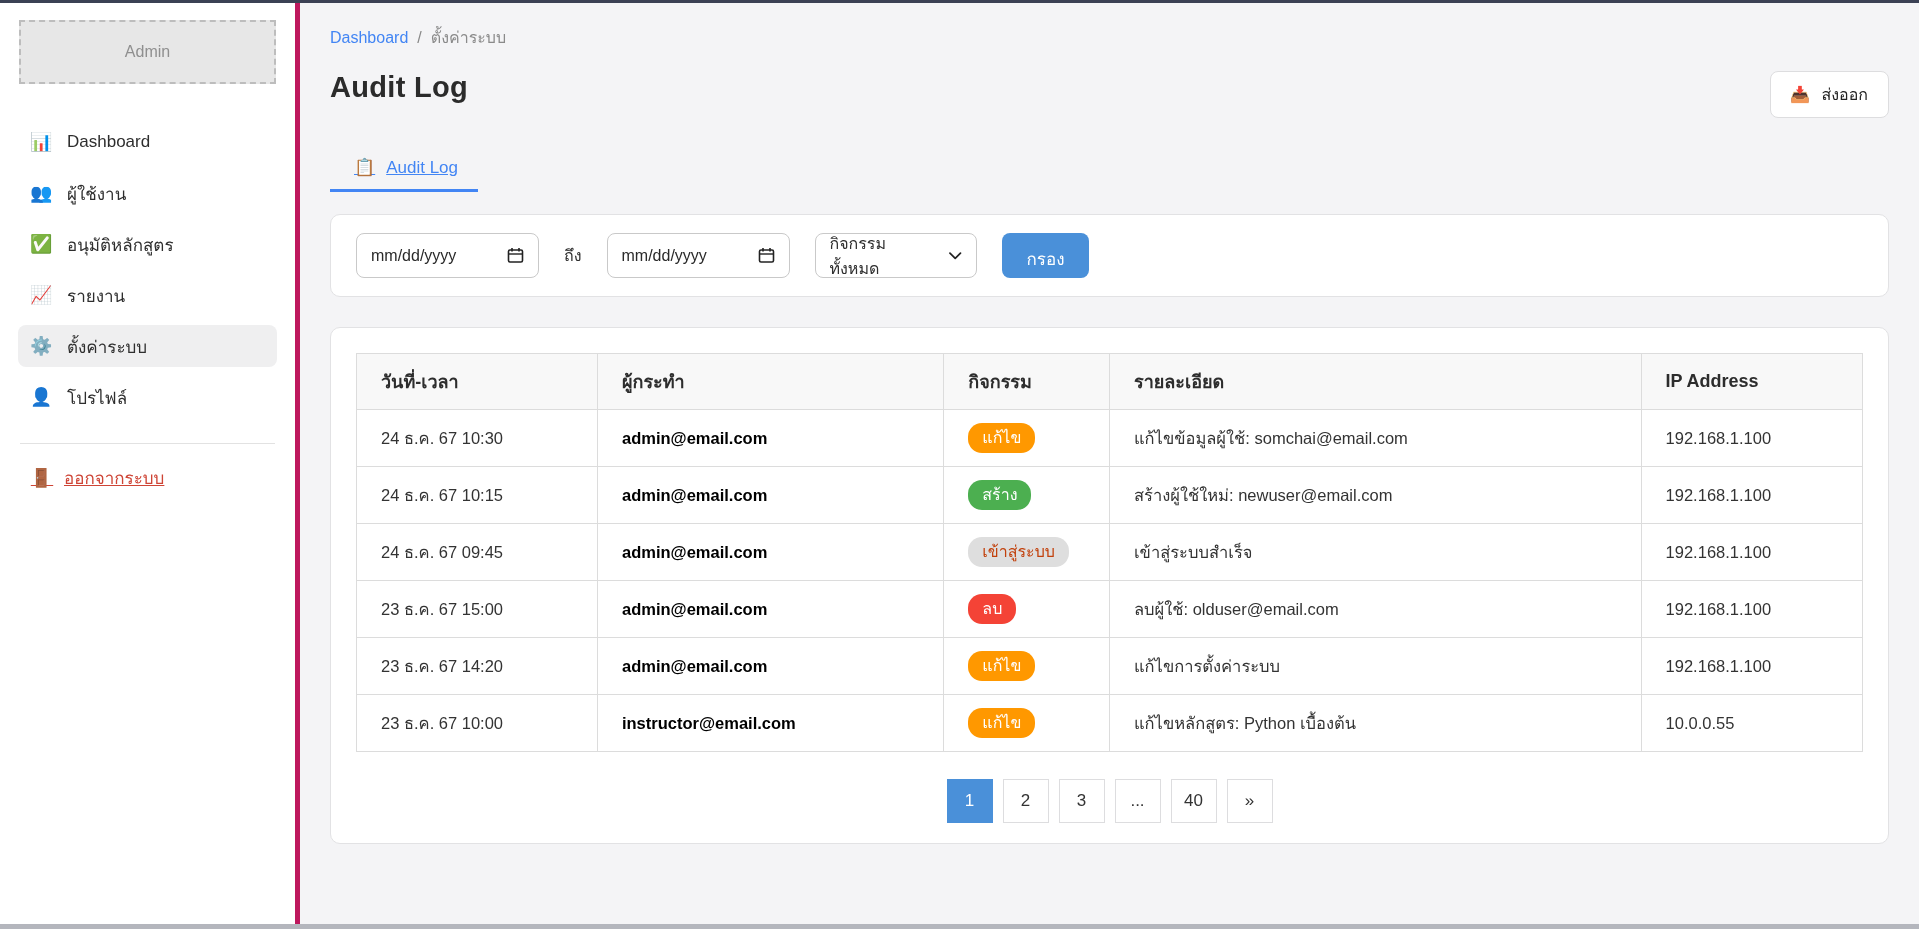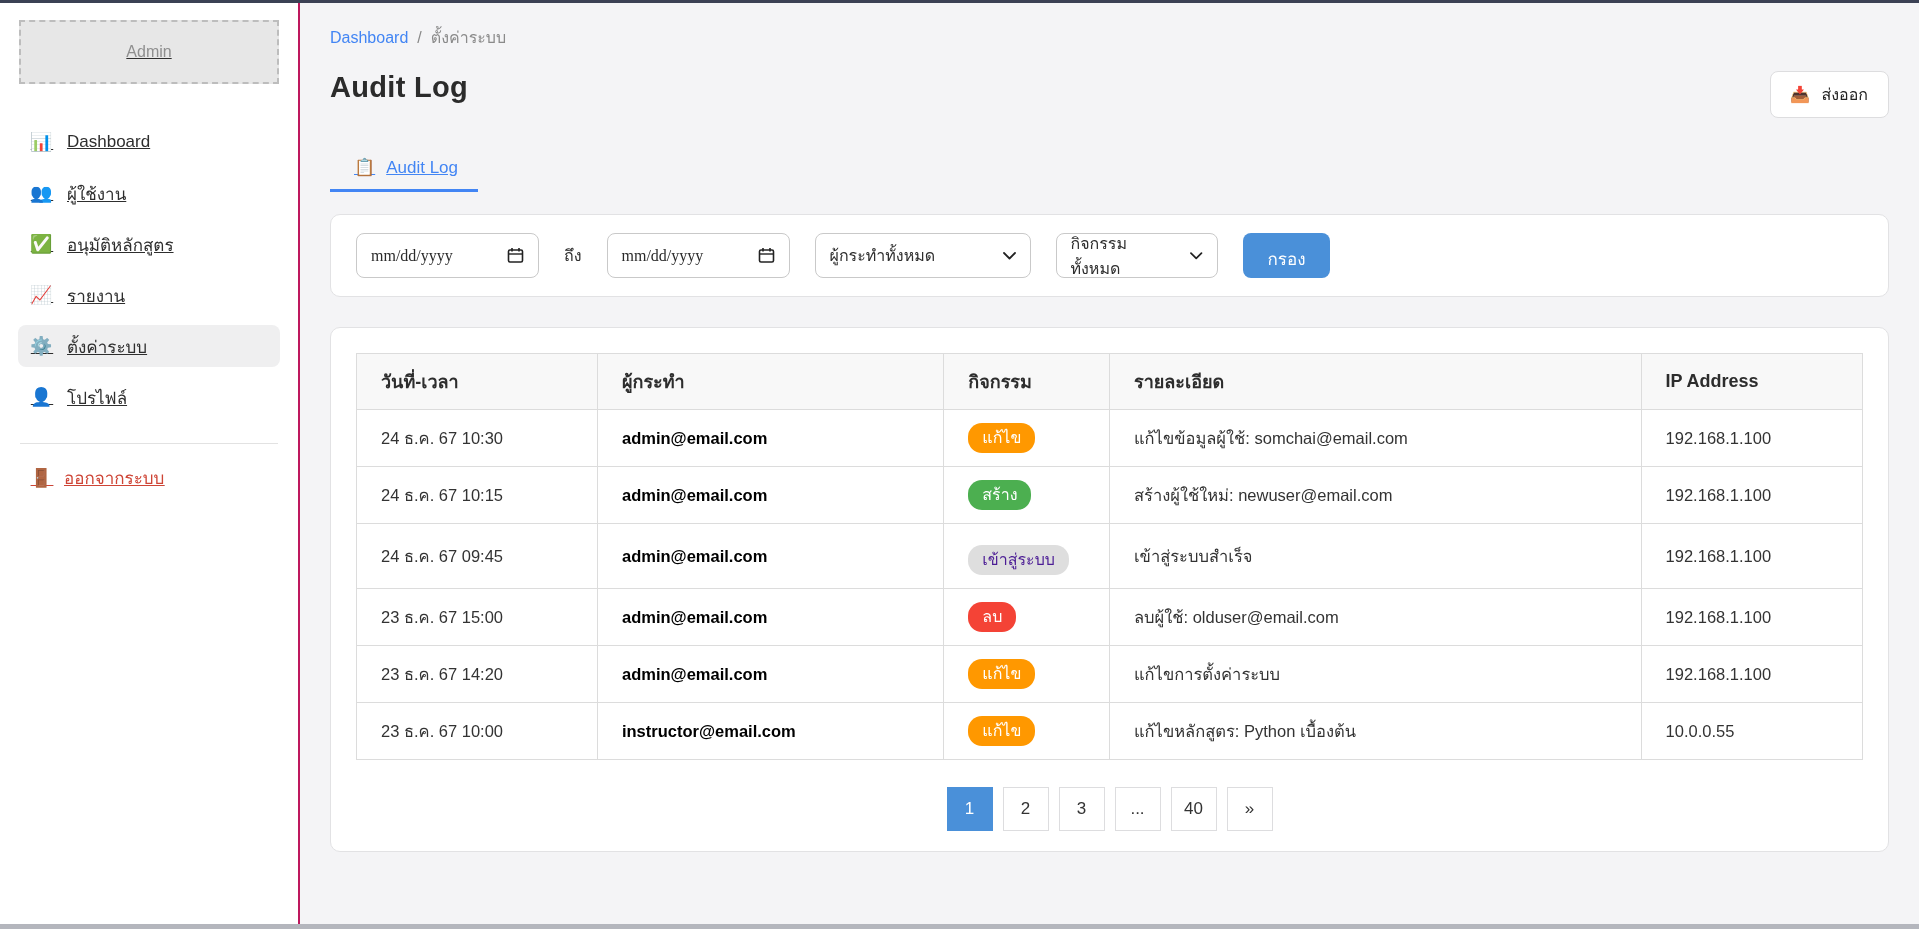--- a/index.html
+++ b/index.html
@@ -12,22 +12,22 @@
     overflow: hidden;
     position: relative;
   }
   .topbar { height: 3px; background: #3b4154; }
   .bottom-edge { position: absolute; left: 0; bottom: 0; width: 100%; height: 5px; background: #b4b6bd; }
   .app { display: flex; height: 921px; }
 
   
   .sidebar {
     width: 300px; background: #ffffff;
-    border-right: 2px solid #be185d;
-    flex-shrink: 0; display: flex; flex-direction: column; text-decoration: underline;
+    border-right: 5px solid #be185d;
+    flex-shrink: 0; display: flex; flex-direction: column;
   }
   .brand {
     margin: 17px 19px 0; height: 64px;
     background: #e7e7e7; border: 2px dashed #bdbdbd;
     display: flex; align-items: center; justify-content: center;
     color: #8f8f8f; font-size: 16px;
   }
   .nav { margin-top: 37px; padding: 0 18px; }
   .nav-item {
     display: flex; align-items: center; gap: 13px;
@@ -66,21 +66,21 @@
   
   .filter-card {
     margin-top: 22px; background: #fff;
     border: 1px solid #e2e2e4; border-radius: 10px;
     padding: 18px 25px; display: flex; align-items: center; gap: 25px;
   }
   .date-input {
     width: 183px; height: 45px;
     border: 1px solid #c9c9c9; border-radius: 8px;
     display: flex; align-items: center; justify-content: space-between;
-    padding: 0 14px; font-size: 16px; color: #2a2a2a; cursor: text; background: #fff; font-family: Liberation Serif, serif;
+    padding: 0 14px; font-size: 16px; color: #2a2a2a; cursor: text; background: #fff;
   }
   .to-label { font-size: 16px; color: #2e2e2e; }
   .select-box {
     height: 45px; border: 1px solid #c9c9c9; border-radius: 8px;
     display: flex; align-items: center; justify-content: space-between; gap: 18px;
     padding: 0 14px; font-size: 16px; background: #fff; cursor: pointer;
   }
   .select-actor { width: 216px; }
   .select-activity { width: 162px; }
   .filter-btn {
@@ -96,21 +96,21 @@
     padding: 25px 25px 20px;
   }
   table { width: 100%; border-collapse: collapse; font-size: 16.5px; }
   th, td { border: 1px solid #dcdcdc; text-align: left; padding: 13px 24px; color: #333; }
   th { background: #f8f8f8; font-weight: bold; font-size: 18px; color: #2d2d2d; }
   td.cell-actor { font-weight: bold; color: #000000; }
   .badge {
     display: inline-block; padding: 7px 14px;
     border-radius: 14px; font-size: 16px; color: #fff; line-height: 1;
   }
-  .badge.login { color: #4c1d95; margin-top: 8px; }
+  .badge.login { color: #c2410c; }
 
   .pagination { display: flex; justify-content: center; gap: 10px; margin-top: 27px; }
   .page-btn {
     min-width: 46px; height: 44px; padding: 0 12px;
     border: 1px solid #dddddf; background: #fff; color: #333;
     display: flex; align-items: center; justify-content: center;
     font-size: 17px; cursor: pointer;
   }
   .page-btn.active { background: #4a90d9; border-color: #4a90d9; color: #fff; }
 
@@ -196,26 +196,20 @@
       <span class="to-label">ถึง</span>
       <div class="date-input">
         <span>mm/dd/yyyy</span>
         <svg class="icon-svg" width="17" height="17" viewBox="0 0 17 17">
           <rect x="1.5" y="3" width="14" height="12" rx="1.5" fill="none" stroke="#222" stroke-width="1.6"></rect>
           <line x1="5" y1="1" x2="5" y2="4.5" stroke="#222" stroke-width="1.6"></line>
           <line x1="12" y1="1" x2="12" y2="4.5" stroke="#222" stroke-width="1.6"></line>
           <line x1="1.5" y1="7" x2="15.5" y2="7" stroke="#222" stroke-width="1.4"></line>
         </svg>
       </div>
-      <div class="select-box select-actor">
-        <span>ผู้กระทำทั้งหมด</span>
-        <svg class="icon-svg" width="13" height="8" viewBox="0 0 13 8">
-          <polyline points="1,1 6.5,6.5 12,1" fill="none" stroke="#222" stroke-width="1.8" stroke-linecap="round" stroke-linejoin="round"></polyline>
-        </svg>
-      </div>
       <div class="select-box select-activity">
         <span>กิจกรรมทั้งหมด</span>
         <svg class="icon-svg" width="13" height="8" viewBox="0 0 13 8">
           <polyline points="1,1 6.5,6.5 12,1" fill="none" stroke="#222" stroke-width="1.8" stroke-linecap="round" stroke-linejoin="round"></polyline>
         </svg>
       </div>
       <button class="filter-btn">กรอง</button>
     </section>
 
     <section class="table-card">

